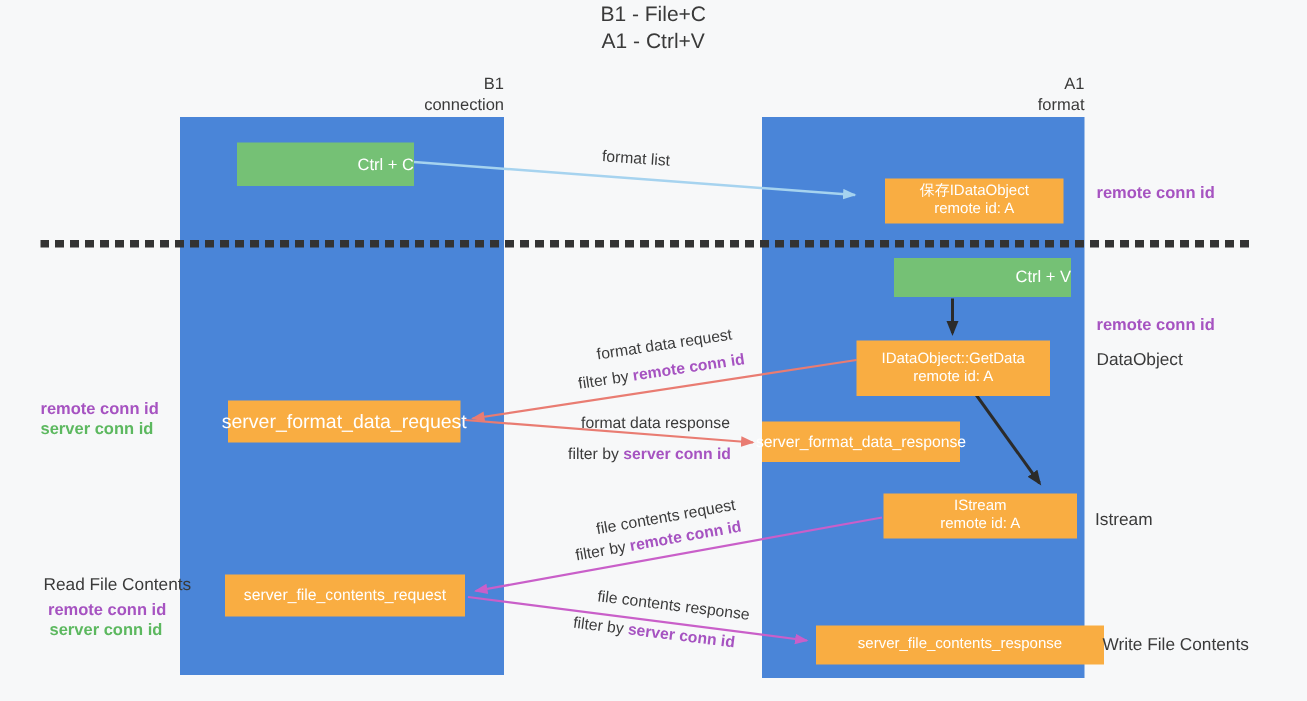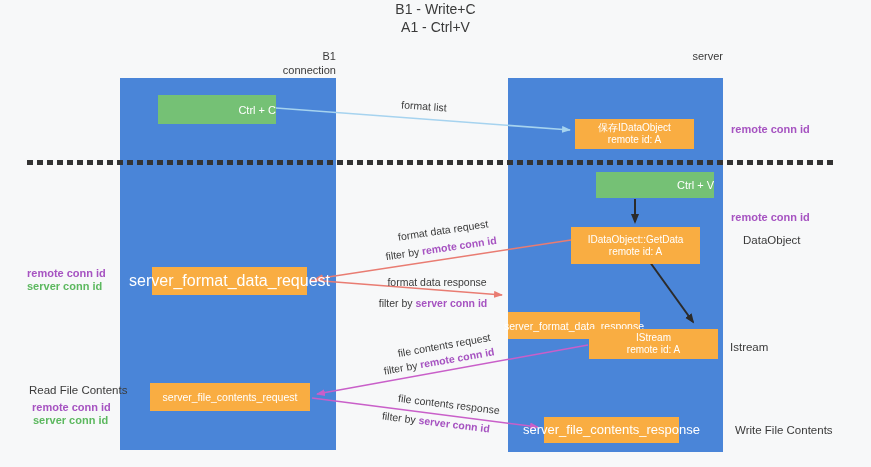--- a/index.html
+++ b/index.html
@@ -44,30 +44,31 @@
   .st-black{stroke:var(--arrow-black);stroke-width:2;fill:none;}
   .st-salmon{stroke:var(--arrow-salmon);stroke-width:1.5;fill:none;}
   .st-magenta{stroke:var(--arrow-magenta);stroke-width:1.5;fill:none;}
   .f-blue{fill:var(--arrow-blue);} .f-black{fill:var(--arrow-black);}
   .f-salmon{fill:var(--arrow-salmon);} .f-magenta{fill:var(--arrow-magenta);}
 </style>
 </head>
 <body>
 
 <div class="abs title">
-  <div>B1 - Write+C</div>
+  <div>B1 - File+C</div>
   <div>A1 - Ctrl+V</div>
 </div>
 
 <div class="abs col-header" style="left:120px;width:216px;">
   <div>B1</div>
   <div>connection</div>
 </div>
 <div class="abs col-header" style="left:508px;width:215px;">
-  <div>server</div>
+  <div>A1</div>
+  <div>format</div>
 </div>
 
 <div class="abs column" style="left:120px;top:78px;width:216px;height:372px;"></div>
 <div class="abs column" style="left:508px;top:78px;width:215px;height:374px;"></div>
 
 <div class="abs dashed"></div>
 
 <svg class="overlay" width="871" height="467" viewBox="0 0 871 467">
   <defs>
     <marker id="ah-blue" markerUnits="userSpaceOnUse" markerWidth="10" markerHeight="8" refX="8" refY="3.5" orient="auto">
@@ -89,58 +90,58 @@
   <line x1="571" y1="240" x2="315" y2="279" class="st-salmon" marker-end="url(#ah-salmon)"></line>
   <line x1="310" y1="280" x2="502" y2="295" class="st-salmon" marker-end="url(#ah-salmon)"></line>
   <line x1="588" y1="345" x2="317" y2="394" class="st-magenta" marker-end="url(#ah-magenta)"></line>
   <line x1="312" y1="398" x2="538" y2="427" class="st-magenta" marker-end="url(#ah-magenta)"></line>
 </svg>
 
 <div class="abs node green" style="left:158px;top:95px;width:118px;height:29px;">
   <span class="l">Ctrl + C</span>
 </div>
 
-<div class="abs node orange" style="left:575px;top:119px;width:119px;height:30px;">
+<div class="abs node orange" style="left:590px;top:119px;width:119px;height:30px;">
   <span class="l">保存IDataObject</span>
   <span class="l">remote id: A</span>
 </div>
 
 <div class="abs node green" style="left:576px;top:172px;width:118px;height:26px;margin-left:20px;">
   <span class="l">Ctrl + V</span>
 </div>
 
 <div class="abs node orange" style="left:571px;top:227px;width:129px;height:37px;">
   <span class="l">IDataObject::GetData</span>
   <span class="l">remote id: A</span>
 </div>
 
-<div class="abs node orange" style="left:152px;top:267px;width:155px;height:28px;font-size:16px;">
+<div class="abs node orange" style="left:152px;top:267px;width:155px;height:28px;font-size:13px;">
   <span class="l">server_format_data_request</span>
 </div>
 
-<div class="abs node orange" style="left:508px;top:281px;width:132px;height:27px;font-size:10.5px;margin-top:31px;">
+<div class="abs node orange" style="left:508px;top:281px;width:132px;height:27px;font-size:10.5px;">
   <span class="l">server_format_data_response</span>
 </div>
 
 <div class="abs node orange" style="left:589px;top:329px;width:129px;height:30px;">
   <span class="l">IStream</span>
   <span class="l">remote id: A</span>
 </div>
 
 <div class="abs node orange" style="left:150px;top:383px;width:160px;height:28px;font-size:10.5px;">
   <span class="l">server_file_contents_request</span>
 </div>
 
-<div class="abs node orange" style="left:544px;top:417px;width:135px;height:26px;font-size:13px;">
+<div class="abs node orange" style="left:544px;top:417px;width:192px;height:26px;font-size:10px;">
   <span class="l">server_file_contents_response</span>
 </div>
 
 <div class="abs side-label purple" style="left:731px;top:123px;">remote conn id</div>
 <div class="abs side-label purple" style="left:731px;top:211px;">remote conn id</div>
-<div class="abs side-label dark" style="left:731px;top:234px;margin-left:12px;">DataObject</div>
+<div class="abs side-label dark" style="left:731px;top:234px;">DataObject</div>
 <div class="abs side-label dark" style="left:730px;top:341px;">Istream</div>
 <div class="abs side-label dark" style="left:735px;top:424px;">Write File Contents</div>
 
 <div class="abs side-label purple" style="left:27px;top:267px;">remote conn id</div>
 <div class="abs side-label green" style="left:27px;top:280px;">server conn id</div>
 <div class="abs side-label dark" style="left:29px;top:384px;">Read File Contents</div>
 <div class="abs side-label purple" style="left:32px;top:401px;">remote conn id</div>
 <div class="abs side-label green" style="left:33px;top:414px;">server conn id</div>
 
 <div class="abs arrow-label" style="left:424px;top:106px;transform:translate(-50%,-50%) rotate(4deg);">format list</div>

